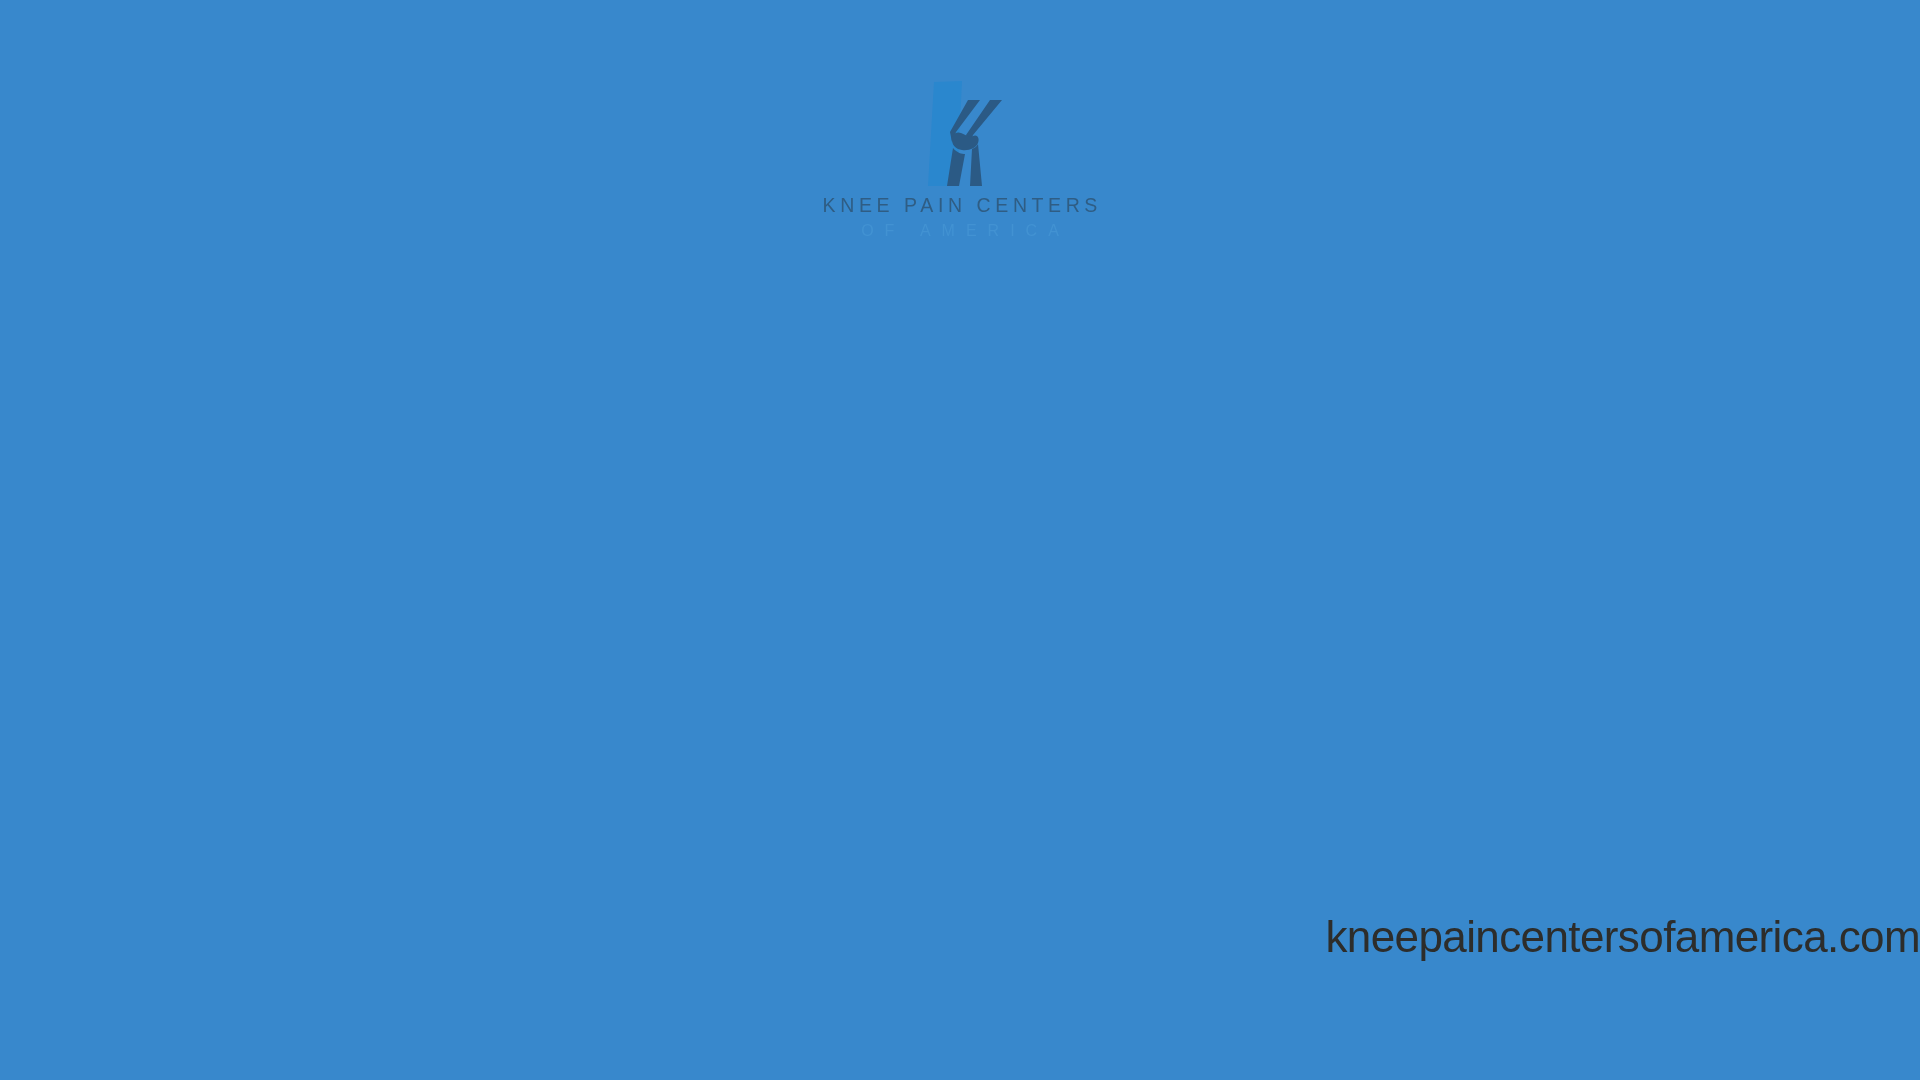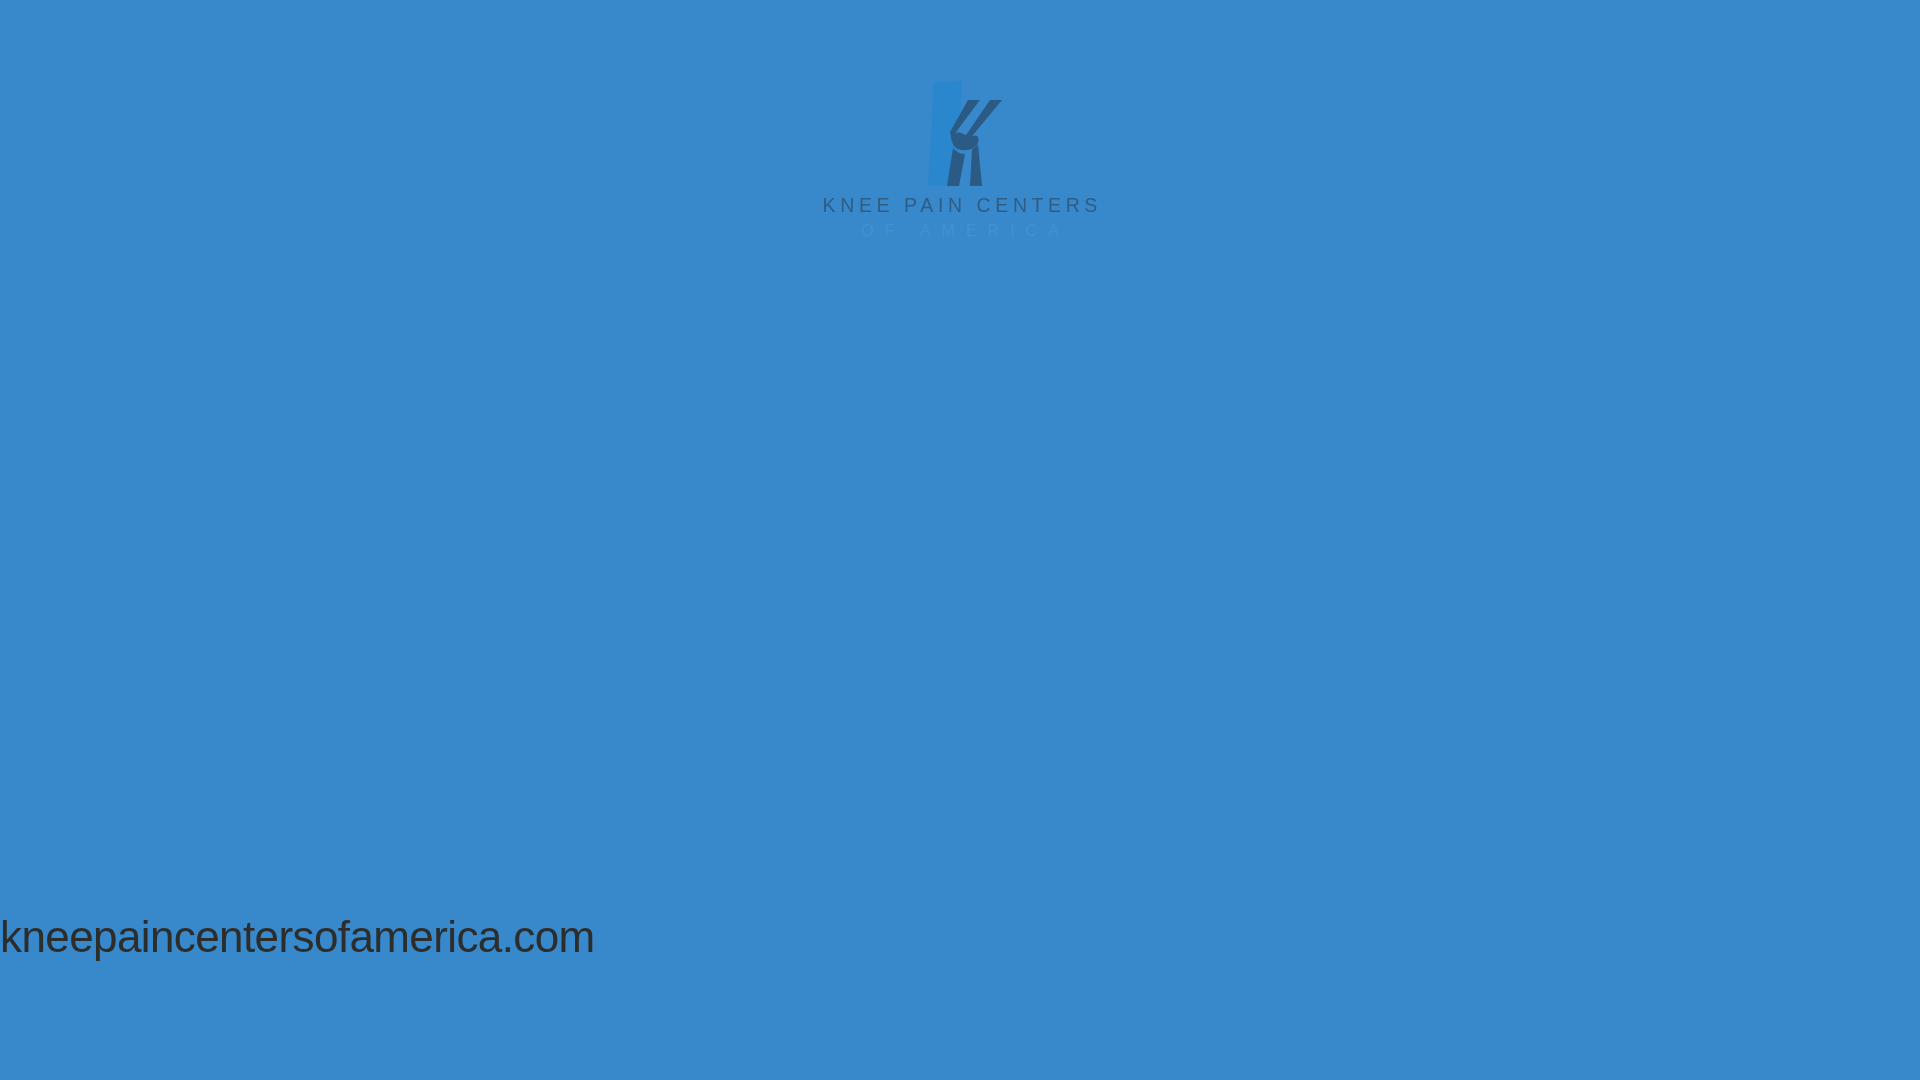--- a/index.html
+++ b/index.html
@@ -86,21 +86,21 @@
     margin-left: auto;
     margin-right: auto;
   }
 
   
   .footer-wrap {
     position: absolute;
     top: 915px;
     left: 0;
     width: 1920px;
-    text-align: left;
+    text-align: right;
   }
 
   .footer-url {
     font-family: "Liberation Sans", sans-serif;
     font-weight: 400;
     font-size: 44px;
     letter-spacing: -0.6px;
     color: #2d2d2b;
     line-height: 1;
   }

